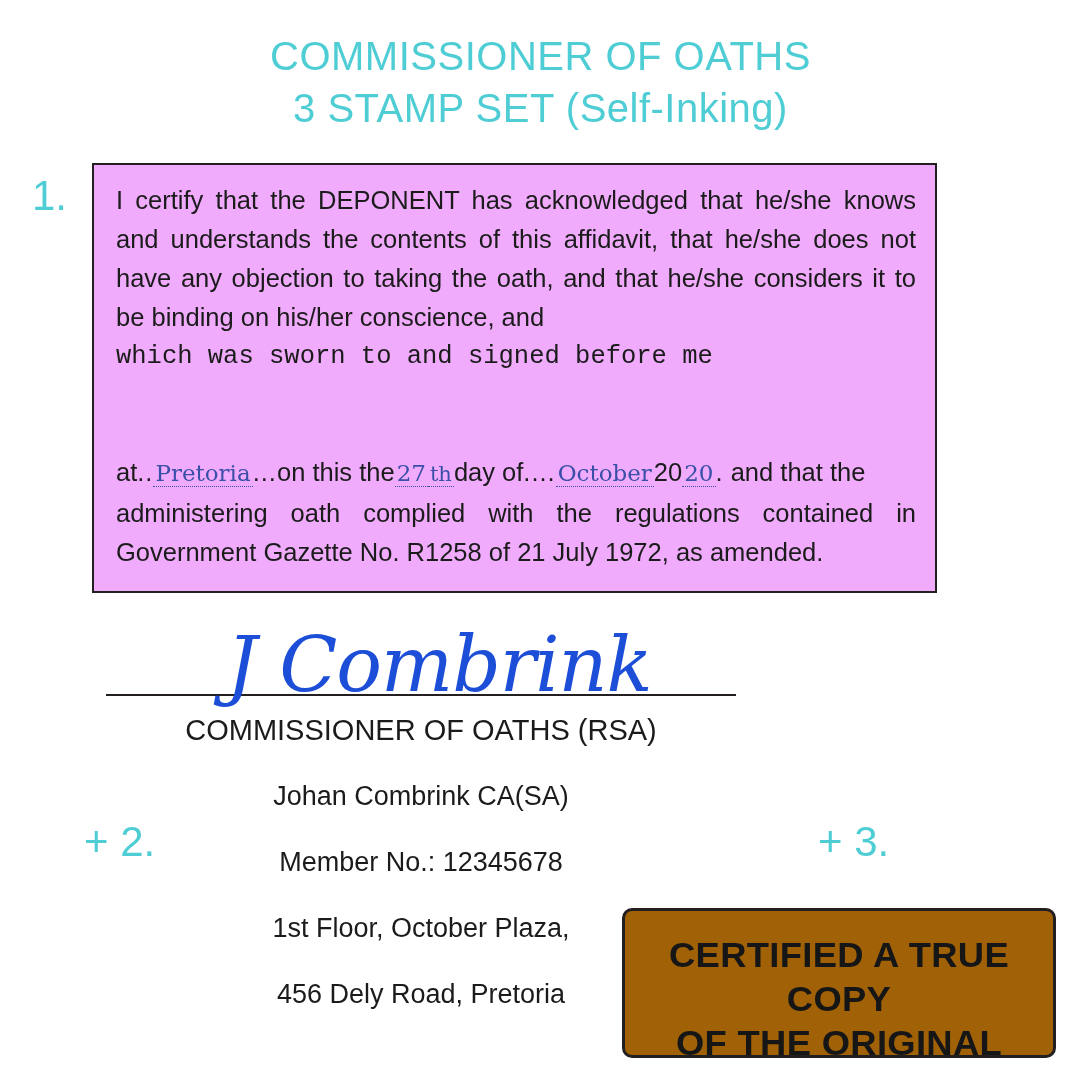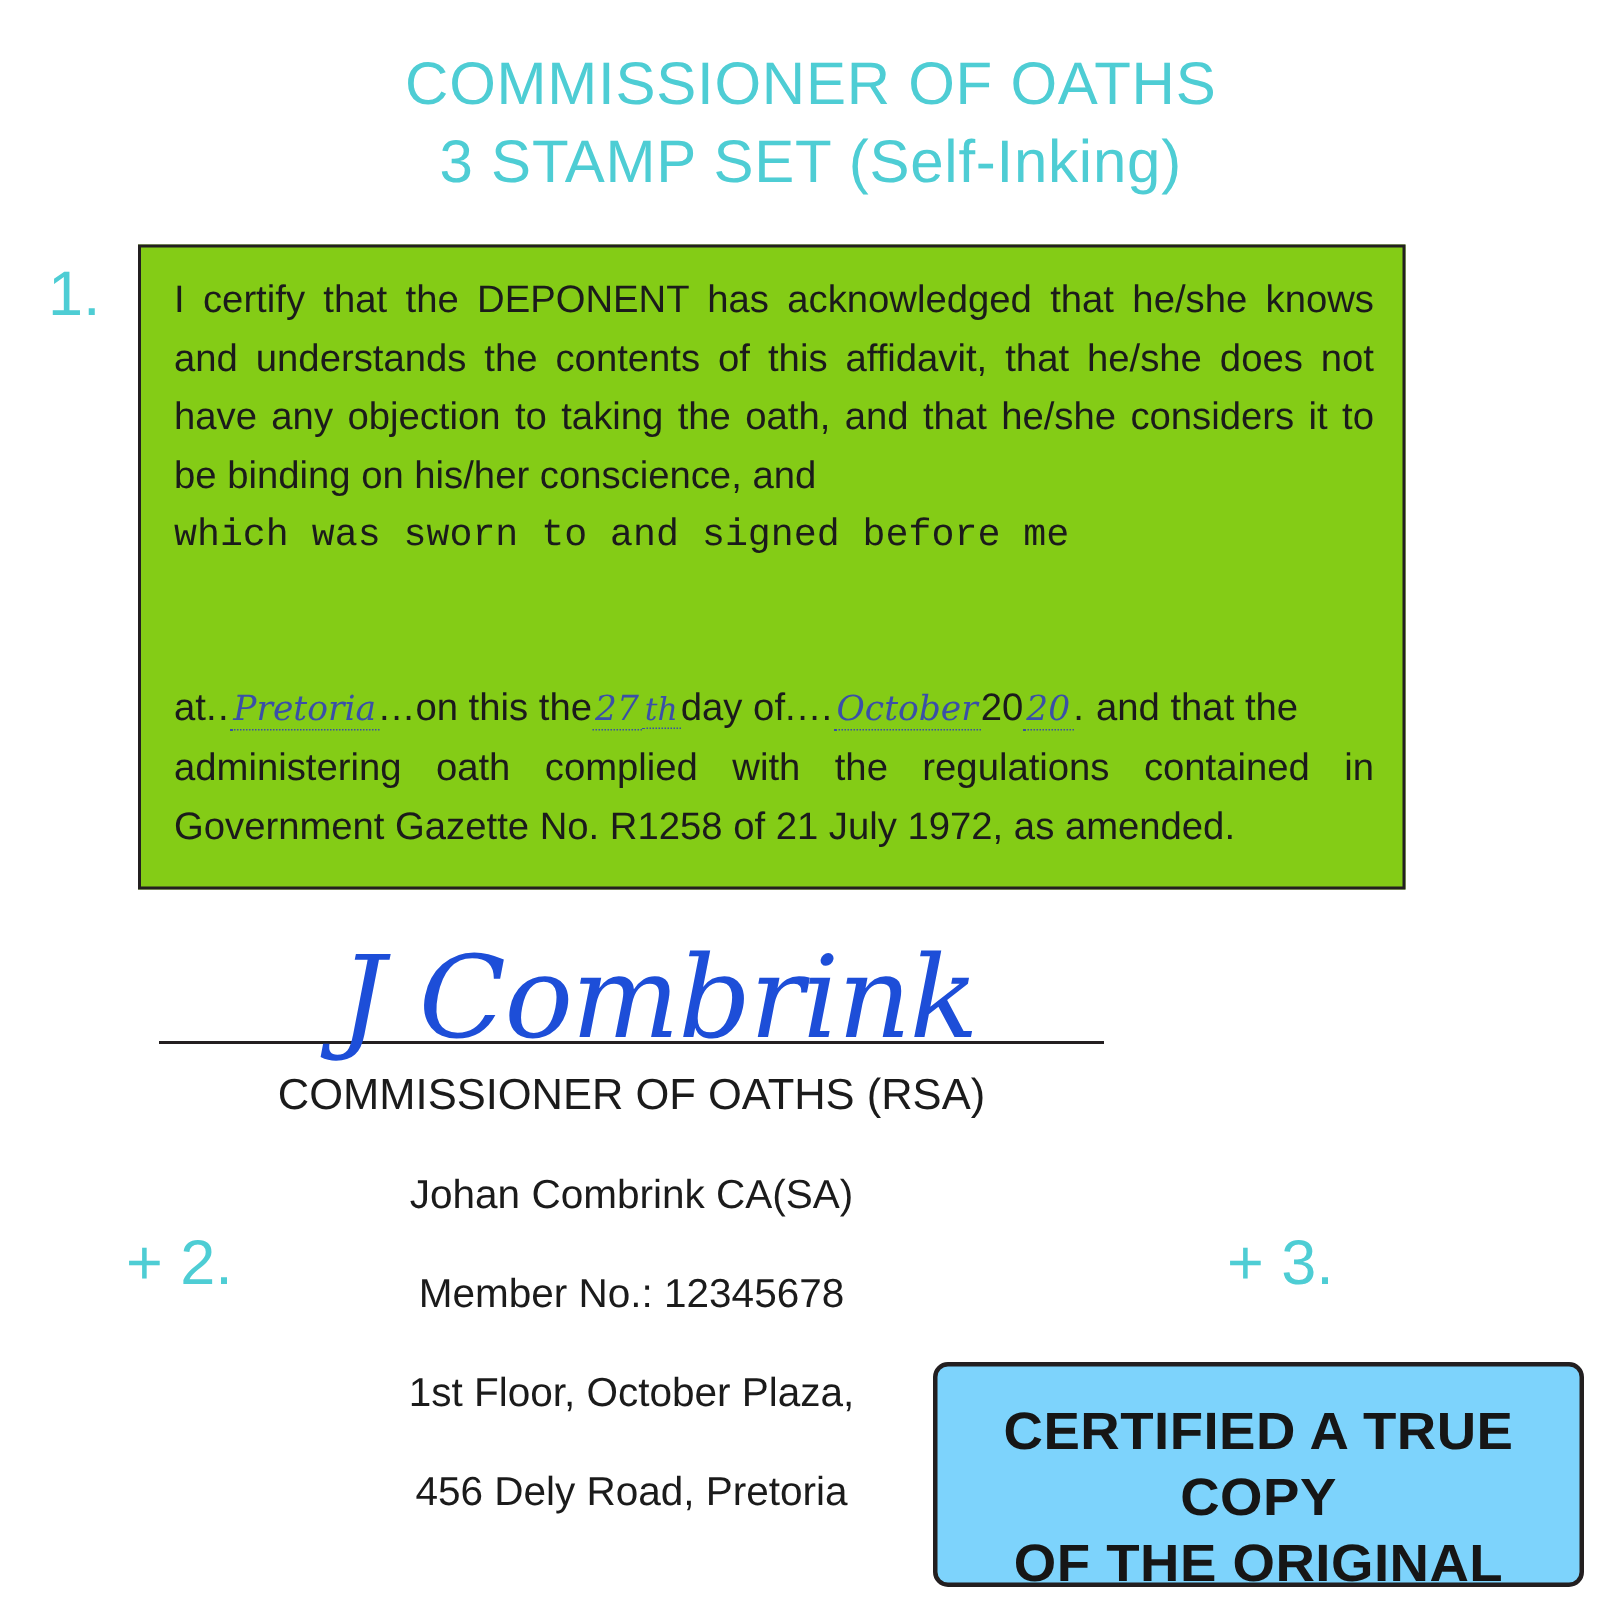--- a/index.html
+++ b/index.html
@@ -44,21 +44,21 @@
 
   
   .stamp1 {
     position: absolute;
     left: 92px;
     top: 163px;
     width: 845px;
     height: 430px;
     border: 2px solid #231f20;
     box-sizing: border-box;
-    background: #84cc16;
+    background: #f0abfc;
   }
   .stamp1 .body {
     position: absolute;
     left: 22px;
     top: 16px;
     width: 800px;
     font-size: 25.5px;
     line-height: 39px;
     text-align: justify;
     text-justify: inter-word;
@@ -75,21 +75,20 @@
     font-size: 25.5px;
     line-height: 39px;
   }
   .stamp1 .lower .l1 { white-space: nowrap; }
   .stamp1 .lower .l2 {
     text-align: justify;
     text-justify: inter-word;
   }
   .hw {
     font-family: "DejaVu Serif", serif;
-    font-style: italic;
     color: #3a4fa8;
     font-size: 23px;
     border-bottom: 1px dotted #3a4fa8;
     padding: 0 2px;
     text-align: center;
   }
   .hw.small { font-size: 21px; }
   .dots { letter-spacing: 1px; }
 
   
@@ -132,21 +131,21 @@
   
   .stamp3 {
     position: absolute;
     left: 622px;
     top: 908px;
     width: 434px;
     height: 150px;
     border: 3px solid #231f20;
     border-radius: 10px;
     box-sizing: border-box;
-    background: #7dd3fc;
+    background: #a16207;
     text-align: center;
     font-weight: bold;
     color: #161616;
   }
   .stamp3 .l1 {
     font-size: 35px;
     line-height: 44px;
     margin-top: 22px;
     letter-spacing: 0.3px;
     transform: scaleX(1.04);

